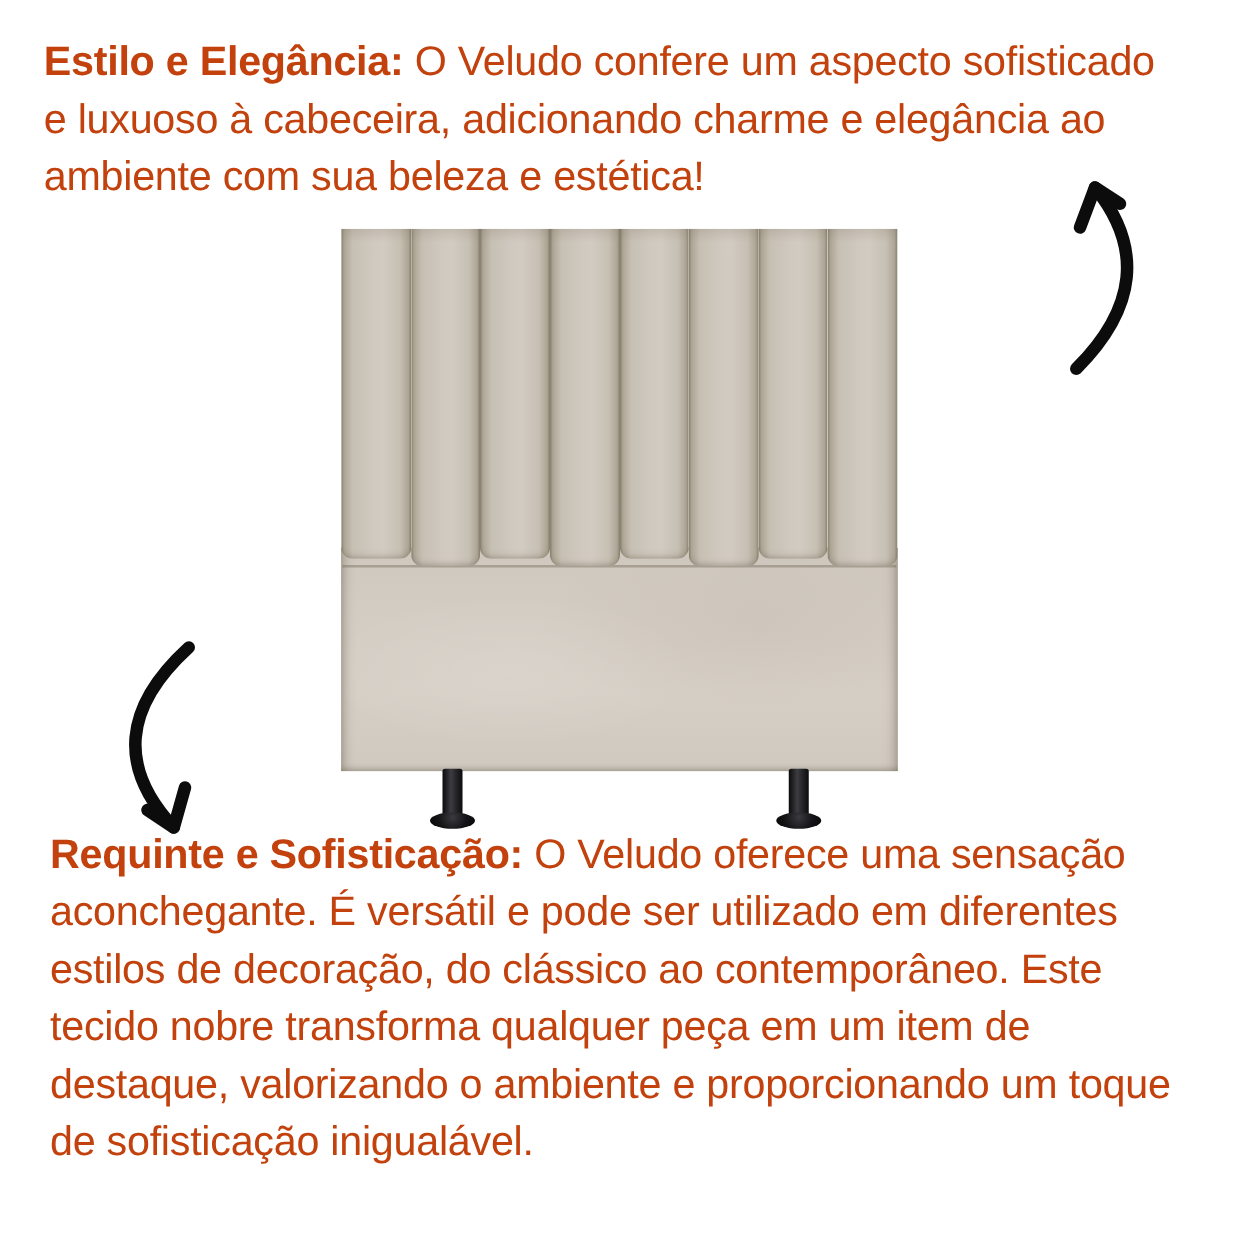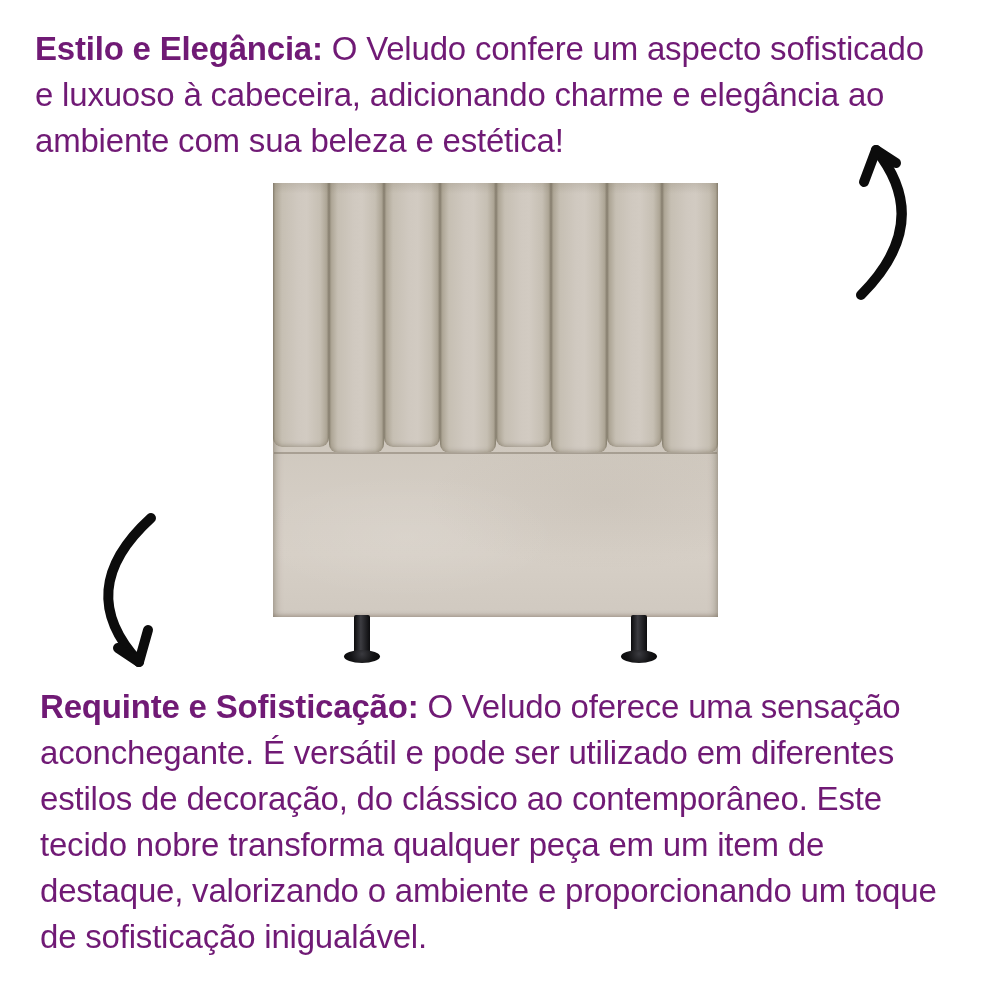--- a/index.html
+++ b/index.html
@@ -12,26 +12,26 @@
     overflow:hidden;
   }
   .canvas{position:absolute;inset:0;background:#ffffff;}
 
   
   .para{
     position:absolute;
     font-size:33px;
     line-height:46px;
     letter-spacing:-0.2px;
-    color:#701a75;
+    color:#c2410c;
     margin:0;
   }
   .para .lead{font-weight:700;}
   .para-top{left:35px; top:26px; width:915px;}
-  .para-bottom{left:40px; top:684px; width:915px;}
+  .para-bottom{left:40px; top:660px; width:915px;}
 
   
   .headboard{
     position:absolute;
     left:273px; top:183px;
     width:445px; height:434px;
   }
   .hb-base{
     position:absolute;
     left:0; top:255px; width:445px; height:179px;

